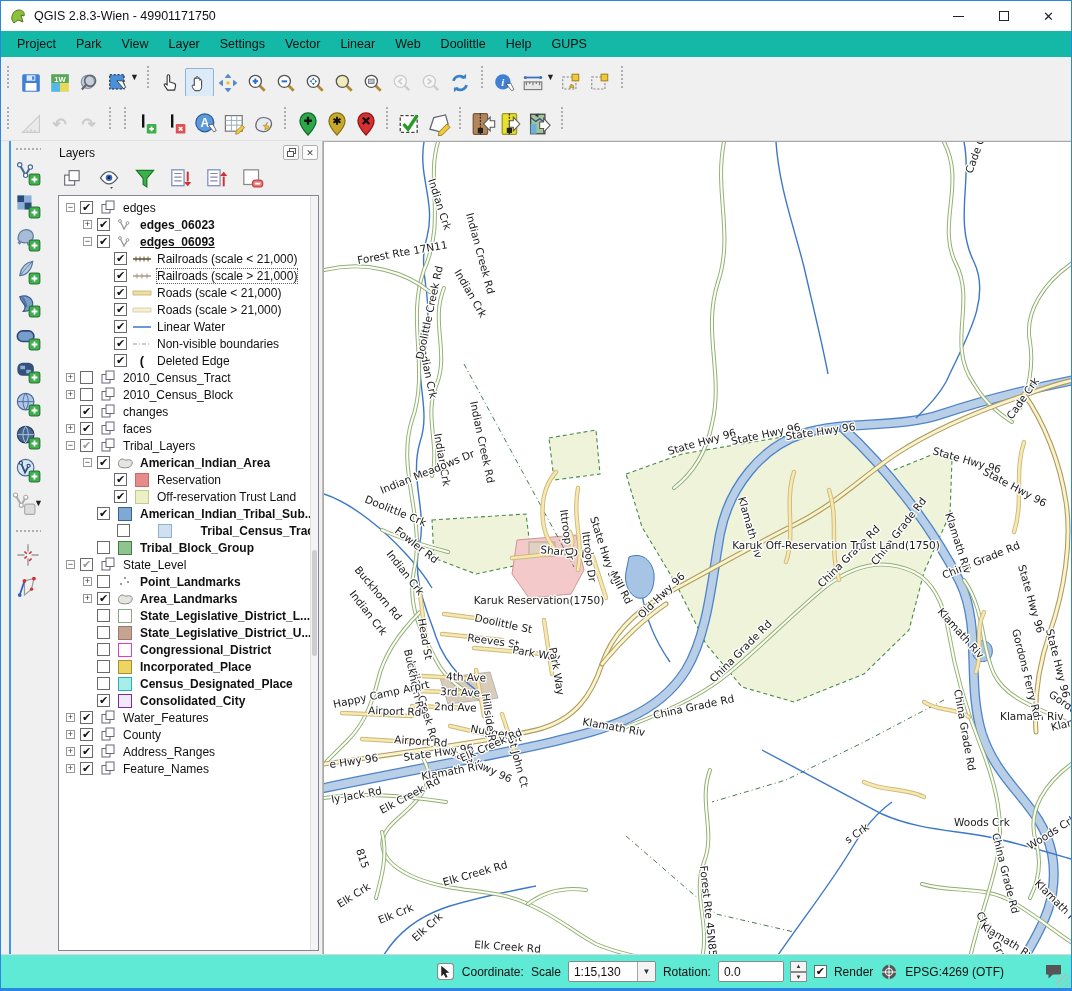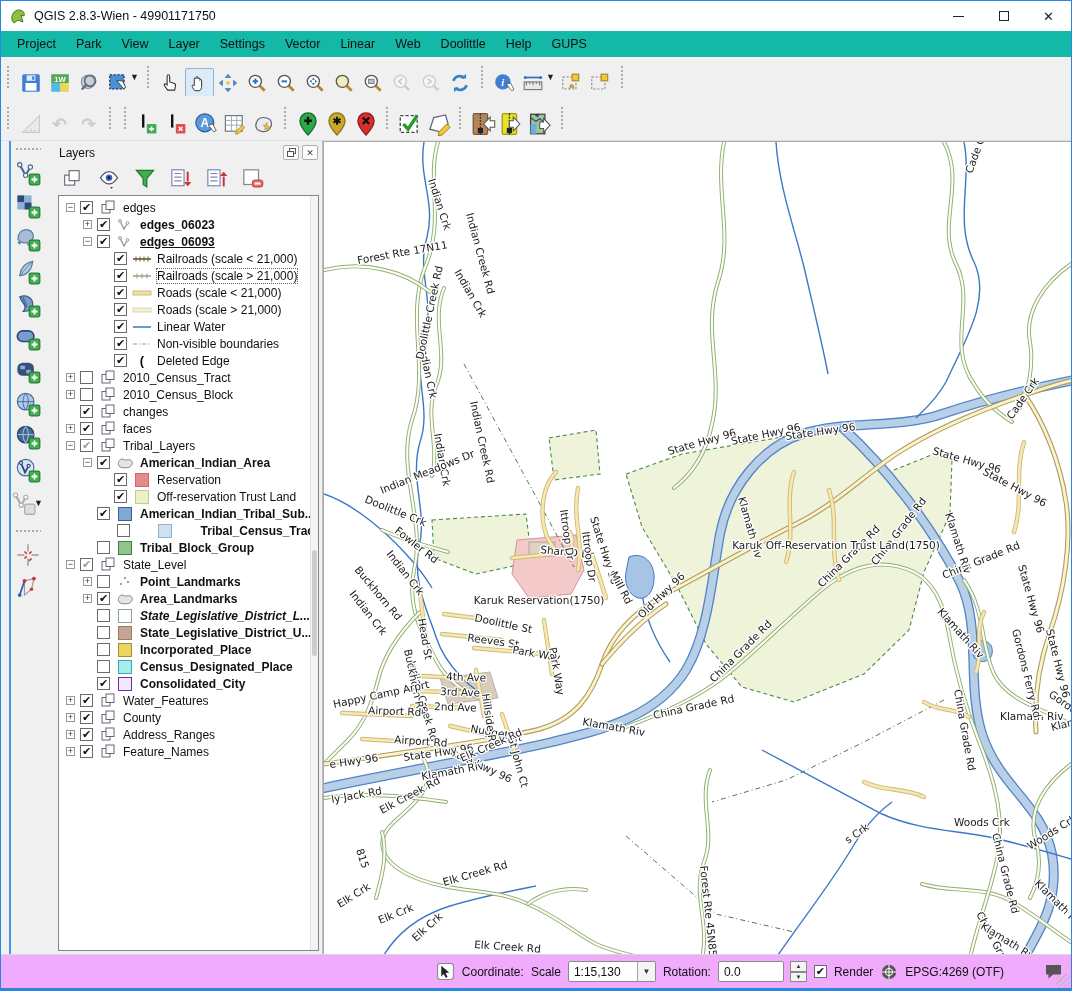--- a/index.html
+++ b/index.html
@@ -64,21 +64,21 @@
   .hc{stroke:#ab9d62;stroke-width:5;fill:none;stroke-linecap:round;}
   .hf{stroke:#fcf3cd;stroke-width:2.8;fill:none;stroke-linecap:round;}
   .yc{stroke:#cdb97c;stroke-width:4.4;fill:none;stroke-linecap:round;}
   .yf{stroke:#f6e8ae;stroke-width:2.6;fill:none;stroke-linecap:round;}
   .wc{stroke:#4f85c8;stroke-width:10;fill:none;stroke-linecap:round;}
   .wf{stroke:#b9cfe8;stroke-width:7.4;fill:none;stroke-linecap:round;}
   .crk{stroke:#3d78c8;stroke-width:1.4;fill:none;}
   .tland{fill:#eef3d9;stroke:#4a8a4a;stroke-width:1.1;stroke-dasharray:4 3;}
   .bdry{stroke:#4a7a50;stroke-width:1;fill:none;stroke-dasharray:5 3 1 3;}
   
-  .status{height:36px;flex:none;display:flex;align-items:center;background:#f0abfc;border-top:1px solid #d8d8d8;border-bottom:2px solid #2a86e0;padding:0 8px;font-size:12px;color:#111;gap:7px;}
+  .status{height:36px;flex:none;display:flex;align-items:center;background:#5eead4;border-top:1px solid #d8d8d8;border-bottom:2px solid #2a86e0;padding:0 8px;font-size:12px;color:#111;gap:7px;}
   .sinput{height:21px;border:1px solid #8a8a8a;background:#fff;display:flex;align-items:center;font-size:12px;border-radius:2px;}
   .coordval{width:238px;justify-content:center;}
   .combo{width:88px;padding-left:5px;position:relative;justify-content:flex-start;}
   .combocaret{position:absolute;right:0;top:0;bottom:0;width:18px;border-left:1px solid #a8a8a8;display:flex;align-items:center;justify-content:center;font-size:8px;color:#333;background:#f4f4f4;border-radius:0 2px 2px 0;}
   .spin{width:66px;padding-left:5px;justify-content:flex-start;}
   .spincol{display:flex;flex-direction:column;margin-left:-1px;}
   .spbtn{width:17px;height:10.5px;border:1px solid #8a8a8a;background:#f4f4f4;font-size:6px;line-height:8px;text-align:center;color:#333;}
   .scb{width:13px;height:13px;border:1px solid #6a6a6a;background:#fff;font-size:11px;line-height:11px;text-align:center;color:#111;}
   .rgrip{position:absolute;right:1px;bottom:2px;width:14px;height:14px;background:repeating-linear-gradient(135deg,transparent 0 3px,#b8b8b8 3px 4px);}
 </style>
@@ -788,35 +788,43 @@
             <div class="tree-row" style="padding-left: 22px;">
               <span class="expander">+</span>
               <span class="cb on">✔</span>
               <span class="licon">
                 <svg width="18" height="13" viewBox="0 0 18 13">
                   <path d="M3 10C1.5 7 3 3.5 6 3c2 0 3 1.5 5 1s4-.5 5 1.5-1 5.5-4 6c-3 .6-7.5.5-9-1.5z" fill="#e4e4e0" stroke="#8a8a86"></path>
                 </svg>
               </span>
               <span class="tlabel b">Area_Landmarks</span>
             </div>
-            <div class="tree-row" style="padding-left: 22px; font-style: italic;">
+            <div class="tree-row" style="padding-left: 22px;">
               <span class="expander none"></span>
               <span class="cb off"></span>
               <span class="licon">
                 <span class="swatch" style="background: rgb(255, 255, 255); border-color: rgb(143, 164, 143);"></span>
               </span>
               <span class="tlabel b">State_Legislative_District_L...</span>
             </div>
             <div class="tree-row" style="padding-left: 22px;">
               <span class="expander none"></span>
               <span class="cb off"></span>
               <span class="licon">
                 <span class="swatch" style="background: rgb(199, 163, 147); border-color: rgb(154, 122, 102);"></span>
               </span>
               <span class="tlabel b">State_Legislative_District_U...</span>
+            </div>
+            <div class="tree-row" style="padding-left: 22px;">
+              <span class="expander none"></span>
+              <span class="cb off"></span>
+              <span class="licon">
+                <span class="swatch" style="background: rgb(255, 255, 255); border-color: rgb(232, 56, 200);"></span>
+              </span>
+              <span class="tlabel b">Congressional_District</span>
             </div>
             <div class="tree-row" style="padding-left: 22px;">
               <span class="expander none"></span>
               <span class="cb off"></span>
               <span class="licon">
                 <span class="swatch" style="background: rgb(238, 212, 99); border-color: rgb(163, 146, 46);"></span>
               </span>
               <span class="tlabel b">Incorporated_Place</span>
             </div>
             <div class="tree-row" style="padding-left: 22px;">

